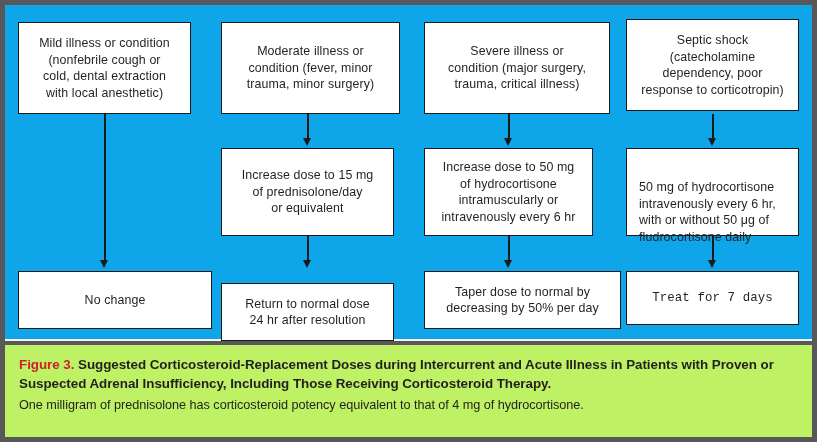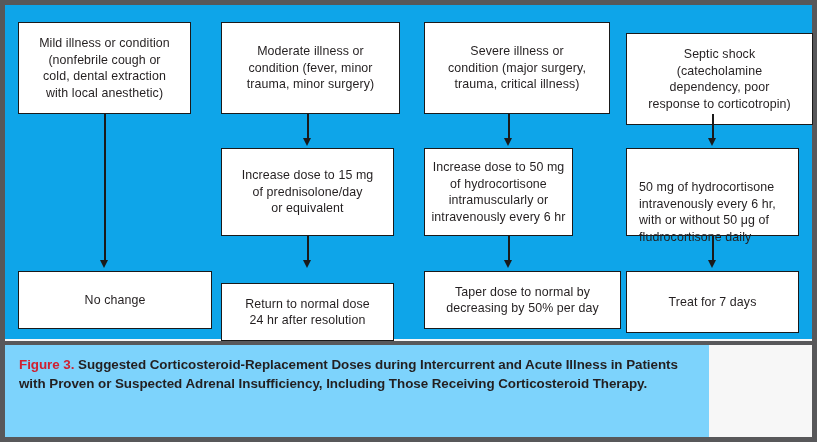--- a/index.html
+++ b/index.html
@@ -56,23 +56,23 @@
     left: 5px;
     top: 341px;
     width: 807px;
     height: 4px;
     background: #58585a;
   }
   .caption-area {
     position: absolute;
     left: 5px;
     top: 345px;
-    width: 704px;
+    width: 807px;
     height: 92px;
-    background: #7dd3fc;
+    background: #bef264;
     box-sizing: border-box;
     padding: 10px 14px 0 14px;
   }
 
   
   .flow-box {
     position: absolute;
     box-sizing: border-box;
     border: 1.6px solid #1a1a1a;
     background: #ffffff;
@@ -178,54 +178,55 @@
 24 hr after resolution</span>
     </div>
 
     <div class="flow-box" style="left:419px; top:17px; width:186px; height:92px;">
       <span class="box-text">Severe illness or
 condition (major surgery,
 trauma, critical illness)</span>
     </div>
     <div class="connector" style="left:503px; top:109px; height:26px;"></div>
     <div class="arrowhead" style="left:499px; top:133px;"></div>
-    <div class="flow-box" style="left:419px; top:143px; width:149px; height:88px;">
+    <div class="flow-box" style="left:419px; top:143px; width:169px; height:88px;">
       <span class="box-text">Increase dose to 50 mg
 of hydrocortisone
 intramuscularly or
 intravenously every 6 hr</span>
     </div>
     <div class="connector" style="left:503px; top:231px; height:26px;"></div>
     <div class="arrowhead" style="left:499px; top:255px;"></div>
     <div class="flow-box" style="left:419px; top:266px; width:197px; height:58px;">
       <span class="box-text">Taper dose to normal by
 decreasing by 50% per day</span>
     </div>
 
-    <div class="flow-box" style="left:621px; top:28px; width:187px; height:92px;">
+    <div class="flow-box" style="left:621px; top:14px; width:173px; height:92px;">
       <span class="box-text">Septic shock
 (catecholamine
 dependency, poor
 response to corticotropin)</span>
     </div>
     <div class="connector" style="left:707px; top:109px; height:26px;"></div>
     <div class="arrowhead" style="left:703px; top:133px;"></div>
     <div class="flow-box align-left" style="left:621px; top:143px; width:173px; height:88px;">
       <span class="box-text">50 mg of hydrocortisone
 intravenously every 6 hr,
 with or without 50 μg of
 fludrocortisone daily</span>
     </div>
     <div class="connector" style="left:707px; top:231px; height:26px;"></div>
     <div class="arrowhead" style="left:703px; top:255px;"></div>
-    <div class="flow-box" style="left:621px; top:266px; width:173px; height:62px;">
+    <div class="flow-box" style="left:621px; top:266px; width:173px; height:54px;font-family:Liberation Mono, monospace;">
       <span class="box-text">Treat for 7 days</span>
     </div>
 
   </div>
 
   <div class="divider-rule"></div>
 
   <div class="caption-area">
     <p class="caption-title"><span class="caption-fignum">Figure 3.</span><span> Suggested Corticosteroid-Replacement Doses during Intercurrent and Acute Illness in Patients with Proven or Suspected Adrenal Insufficiency, Including Those Receiving Corticosteroid Therapy.</span></p>
+    <p class="caption-body">One milligram of prednisolone has corticosteroid potency equivalent to that of 4 mg of hydrocortisone.</p>
   </div>
 
 </div>
 
 </body></html>

